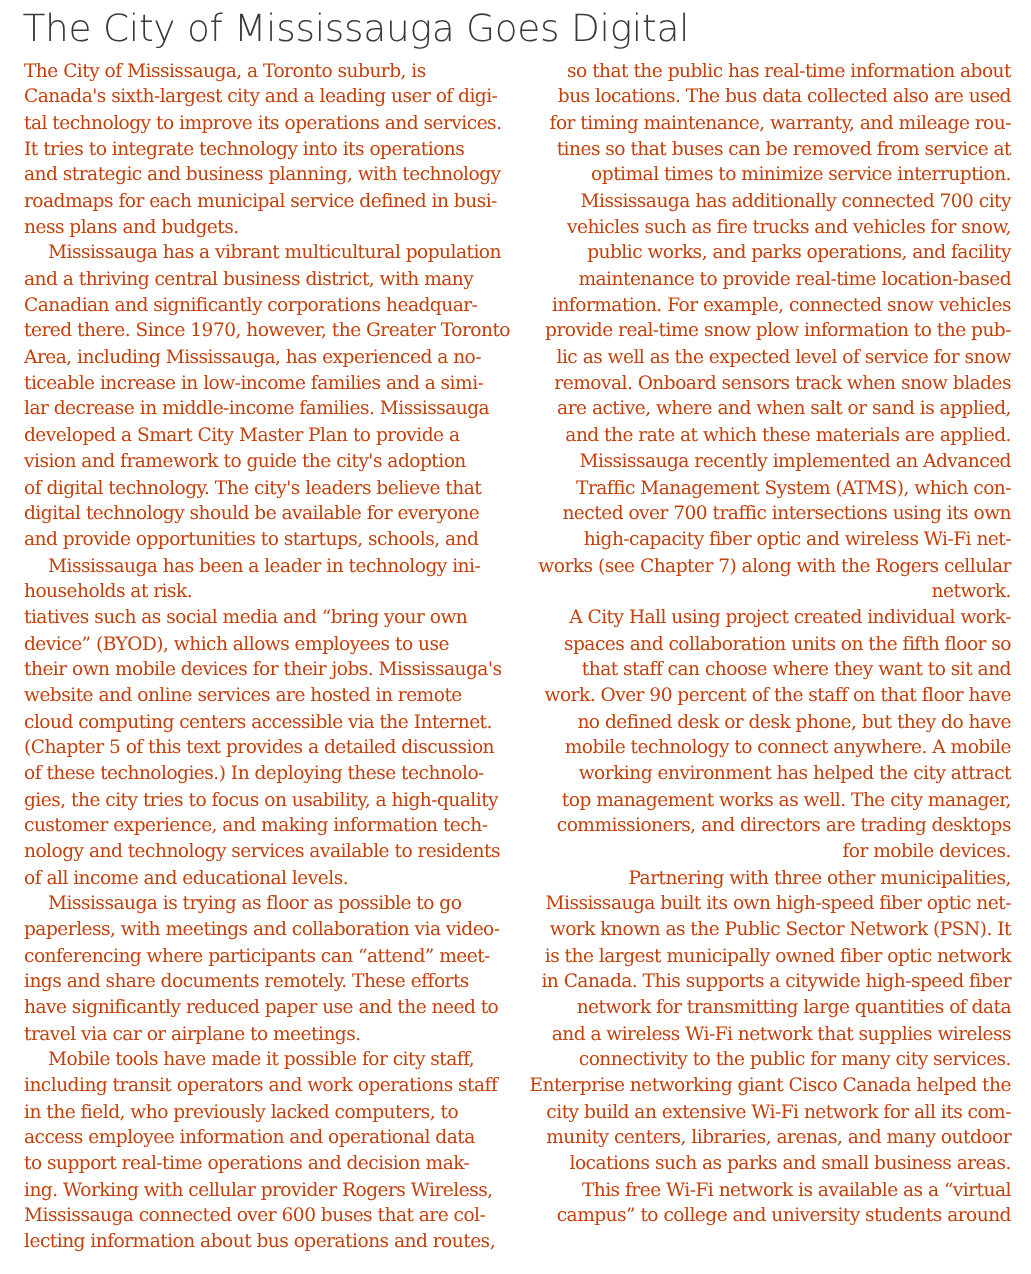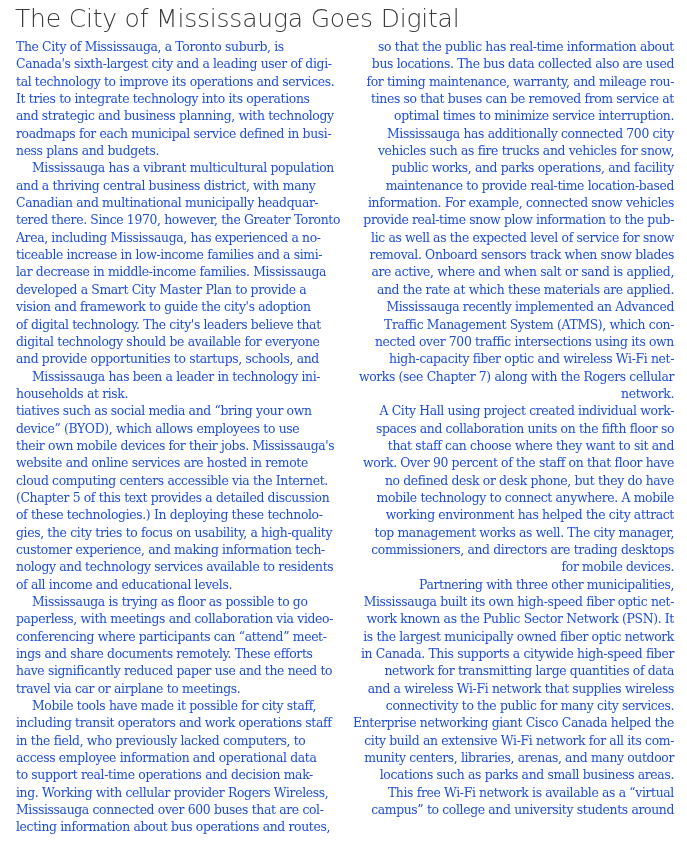--- a/index.html
+++ b/index.html
@@ -6,21 +6,21 @@
   body { width: 687px; height: 849px; overflow: hidden; position: relative; }
   .title {
     position: absolute; left: 15px; top: 4px;
     font-family: "DejaVu Sans", sans-serif;
     font-weight: 300; font-size: 25px; color: #3a3a3a;
     letter-spacing: -0.2px; white-space: nowrap; margin: 0;
   }
   .col {
     position: absolute; top: 38px;
     font-family: "DejaVu Serif", serif;
-    font-size: 12.4px; line-height: 17.35px; color: #1d4ed8;
+    font-size: 12.4px; line-height: 17.35px; color: #c2410c;
     letter-spacing: -0.35px;
   }
   .col.left { left: 16px; width: 320px; }
   .col.right { left: 352px; width: 322px; text-align: right; }
   .line { display: block; white-space: nowrap; height: 17.35px; }
   .line.indent { padding-left: 16px; }
 </style>
 </head>
 <body>
 
@@ -29,21 +29,21 @@
 <div class="col left">
     <span class="line">The City of Mississauga, a Toronto suburb, is</span>
     <span class="line">Canada's sixth-largest city and a leading user of digi-</span>
     <span class="line">tal technology to improve its operations and services.</span>
     <span class="line">It tries to integrate technology into its operations</span>
     <span class="line">and strategic and business planning, with technology</span>
     <span class="line">roadmaps for each municipal service defined in busi-</span>
     <span class="line">ness plans and budgets.</span>
     <span class="line indent">Mississauga has a vibrant multicultural population</span>
     <span class="line">and a thriving central business district, with many</span>
-    <span class="line">Canadian and multinational municipally headquar-</span>
+    <span class="line">Canadian and significantly corporations headquar-</span>
     <span class="line">tered there. Since 1970, however, the Greater Toronto</span>
     <span class="line">Area, including Mississauga, has experienced a no-</span>
     <span class="line">ticeable increase in low-income families and a simi-</span>
     <span class="line">lar decrease in middle-income families. Mississauga</span>
     <span class="line">developed a Smart City Master Plan to provide a</span>
     <span class="line">vision and framework to guide the city's adoption</span>
     <span class="line">of digital technology. The city's leaders believe that</span>
     <span class="line">digital technology should be available for everyone</span>
     <span class="line">and provide opportunities to startups, schools, and</span>
     <span class="line indent">Mississauga has been a leader in technology ini-</span>

